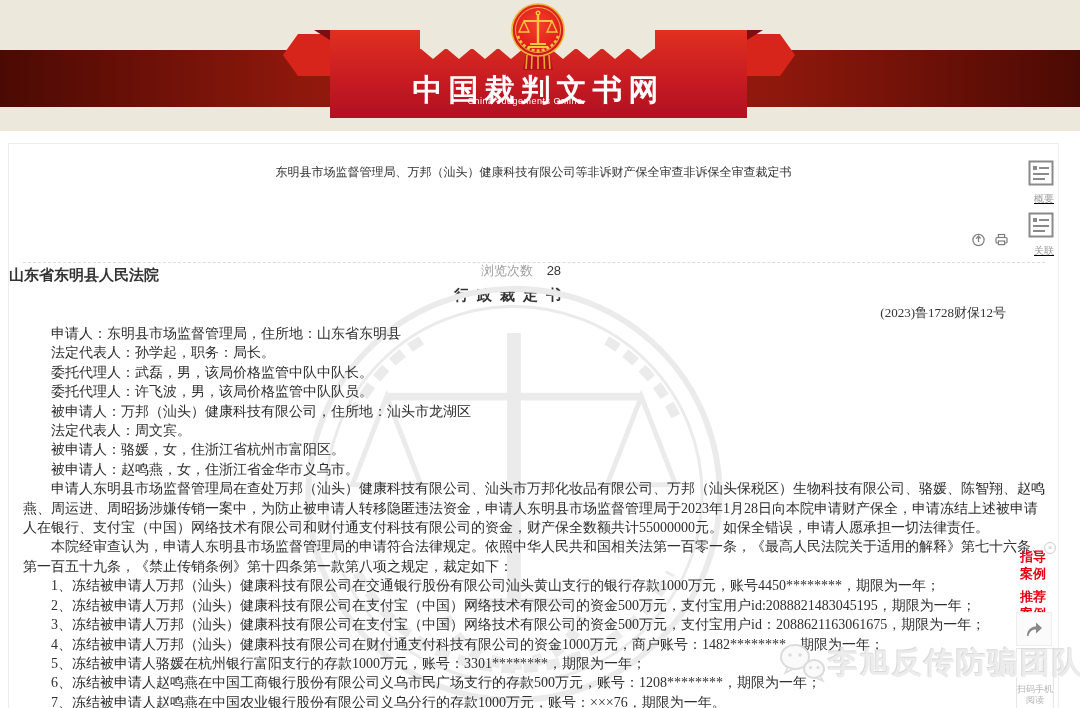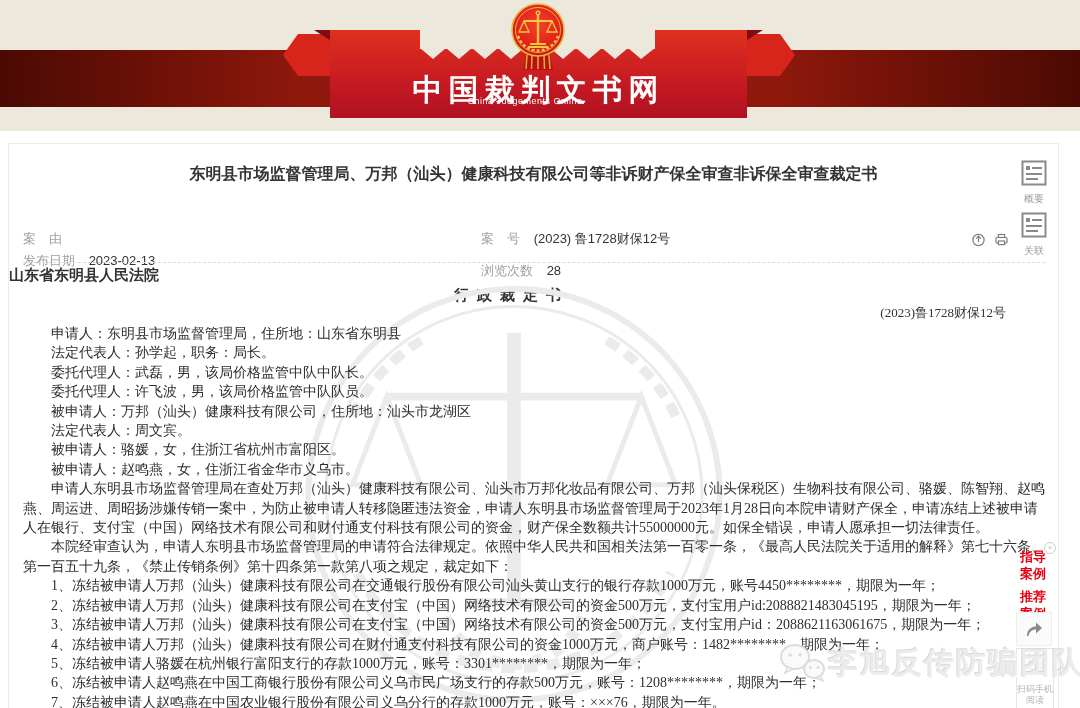--- a/index.html
+++ b/index.html
@@ -24,21 +24,21 @@
   .fold-right{left:747px;top:30px;border-width:10px 16px 0 0;border-color:#7c0d10 transparent transparent transparent;}
   .emblem{position:absolute;left:508px;top:2px;}
   .site-title{position:absolute;left:330px;top:70px;width:417px;text-align:center;
     color:#ffffff;font-size:30px;font-weight:bold;letter-spacing:6px;}
   .site-sub{position:absolute;left:330px;top:96px;width:390px;text-align:center;
     color:#ffffff;font-size:9px;letter-spacing:0.5px;}
   
   .card{position:absolute;left:8px;top:143px;width:1049px;height:566px;
     background:#ffffff;border:1px solid #ededed;border-bottom:none;}
   .doc-title{position:absolute;left:0;top:20px;width:100%;text-align:center;
-    font-size:16px;font-weight:bold;color:#333;}
+    font-size:12px;font-weight:normal;color:#333;}
   .meta{position:absolute;left:14px;top:84px;width:1020px;font-size:13px;color:#333;}
   .meta .row{height:22px;line-height:22px;}
   .meta .lbl{color:#a0a0a0;margin-right:10px;}
   .meta .col2{position:absolute;left:458px;top:0;}
   .meta .col2 .row{position:static;}
   .meta-col2b{position:absolute;left:472px;top:116px;font-size:13px;height:22px;line-height:22px;color:#333;}
   .meta-col2b .lbl{color:#a0a0a0;margin-right:10px;}
   .meta-sep{position:absolute;left:14px;top:118px;width:1022px;border-bottom:1px dashed #d9dde3;}
   .doc-toolbar{position:absolute;left:962px;top:88px;display:flex;gap:8px;}
   .doc-toolbar svg{cursor:pointer;}
@@ -47,21 +47,21 @@
   .doctype{position:absolute;left:0;top:142px;width:1005px;text-align:center;
     font-family:"Liberation Serif","DejaVu Serif",serif;font-size:15px;font-weight:bold;letter-spacing:8px;color:#333;}
   .caseno-right{position:absolute;right:52px;top:160px;
     font-family:"Liberation Serif","DejaVu Serif",serif;font-size:13px;color:#333;}
   .body-text{position:absolute;left:14px;top:180px;width:1028px;
     font-family:"Liberation Serif","DejaVu Serif",serif;font-size:14px;line-height:19.4px;color:#2e2e2e;z-index:2;}
   .body-text p{margin:0;text-indent:2em;}
   
   .seal-watermark{position:absolute;left:285px;top:135px;z-index:1;pointer-events:none;}
   
-  .rail-item{position:absolute;width:40px;text-align:center;cursor:pointer;}
+  .rail-item{position:absolute;width:40px;text-align:right;cursor:pointer;text-decoration:underline;}
   .rail-item .cap{font-size:10px;color:#9a9a9a;margin-top:2px;}
   .rail-sum{left:1014px;top:160px;}
   .rail-rel{left:1014px;top:212px;}
   .case-link{position:absolute;left:1020px;width:30px;font-size:13px;font-weight:bold;
     color:#e60012;line-height:17px;cursor:pointer;text-align:left;}
   .guide{top:548px;}
   .recommend{top:588px;}
   .close-dot{position:absolute;left:1044px;top:542px;width:10px;height:10px;border:1px solid #ccc;
     border-radius:50%;font-size:8px;line-height:9px;text-align:center;color:#bbb;cursor:pointer;background:#fff;}
   .share-box{position:absolute;left:1016px;top:612px;width:34px;height:32px;border:1px solid #eee;
@@ -140,36 +140,20 @@
       <line x1="90" y1="120" x2="350" y2="120" stroke-width="8"></line>
       <path d="M90,120 L55,210 L125,210 Z" stroke-width="5"></path>
       <path d="M350,120 L315,210 L385,210 Z" stroke-width="5"></path>
       <path d="M150,345 A75,75 0 0 0 290,345" stroke-width="12" stroke-dasharray="10,12"></path>
       <line x1="170" y1="330" x2="270" y2="330" stroke-width="8"></line>
     </g>
   </svg>
 
   <div class="doc-title">东明县市场监督管理局、万邦（汕头）健康科技有限公司等非诉财产保全审查非诉保全审查裁定书</div>
 
-  <div class="meta">
-    <div class="row">
-      <span class="lbl">案　由</span>
-      <span></span>
-    </div>
-    <div class="row">
-      <span class="lbl">发布日期</span>
-      <span>2023-02-13</span>
-    </div>
-    <div class="col2">
-      <div class="row">
-        <span class="lbl">案　号</span>
-        <span>(2023) 鲁1728财保12号</span>
-      </div>
-    </div>
-  </div>
   <div class="meta-col2b">
     <span class="lbl">浏览次数</span>
     <span>28</span>
   </div>
 
   <div class="doc-toolbar">
     <svg width="15" height="15" viewBox="0 0 15 15">
       <circle cx="7.5" cy="8" r="5.6" fill="none" stroke="#7d7d7d" stroke-width="1.2"></circle>
       <path d="M7.5,10 L7.5,4.5 M5.2,6.6 L7.5,4.2 L9.8,6.6" fill="none" stroke="#7d7d7d" stroke-width="1.2"></path>
     </svg>

